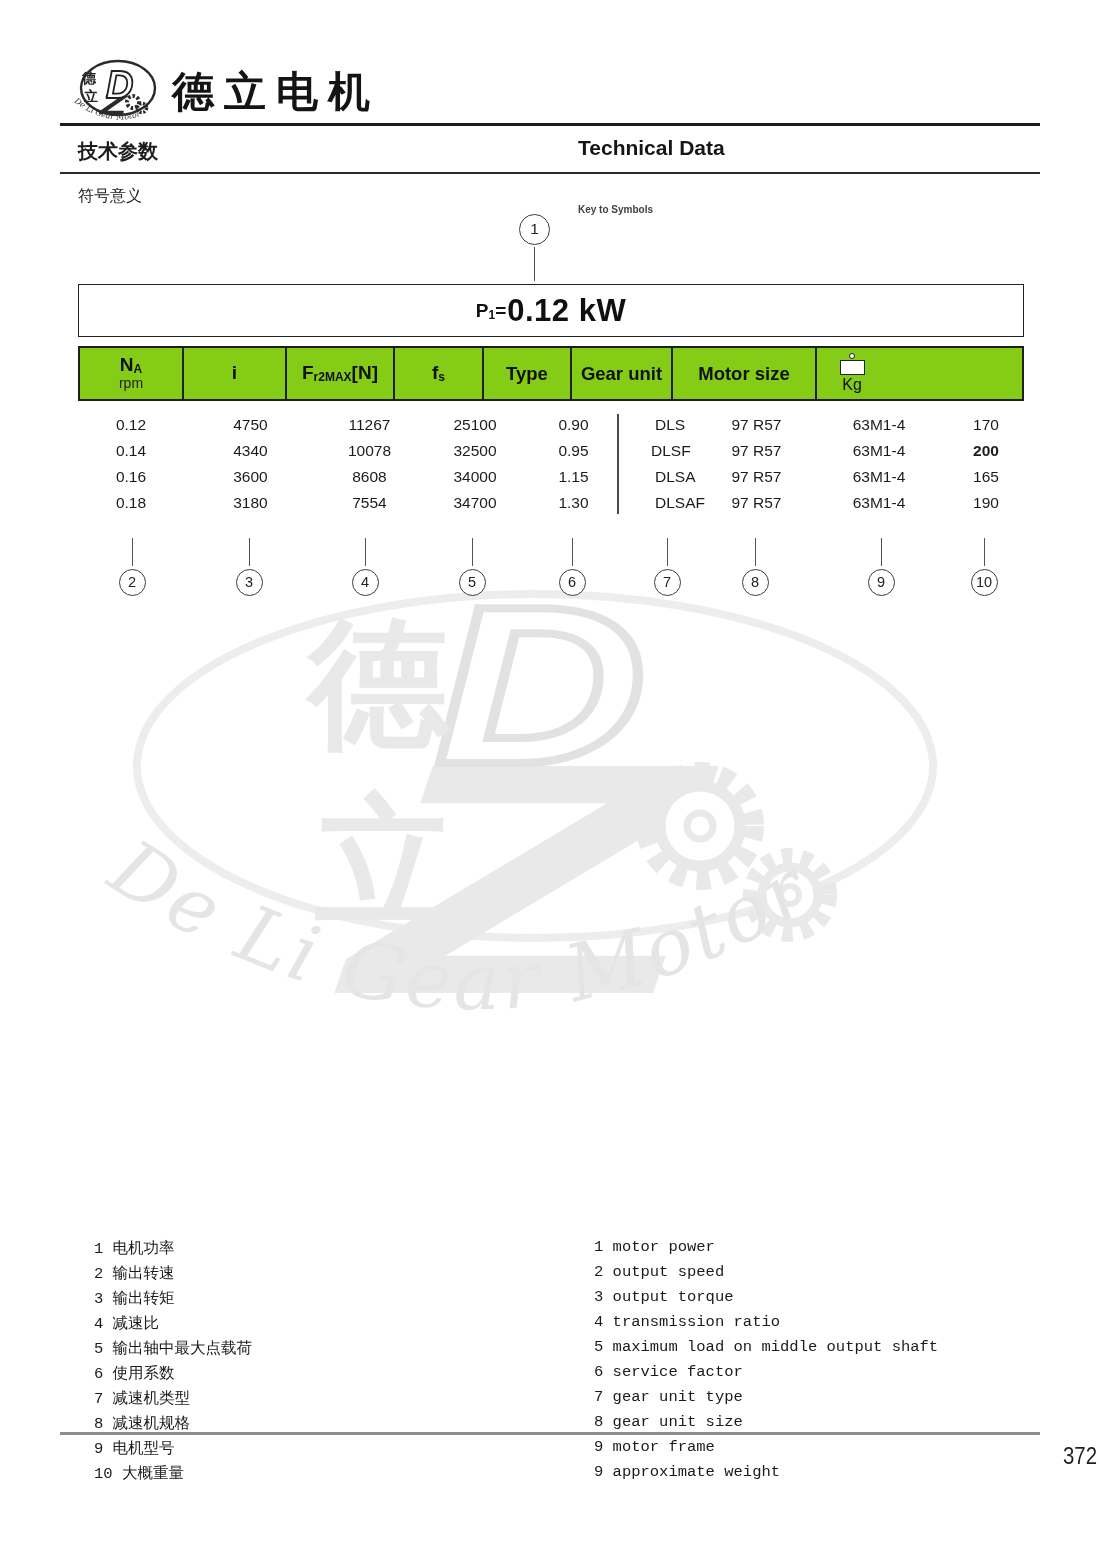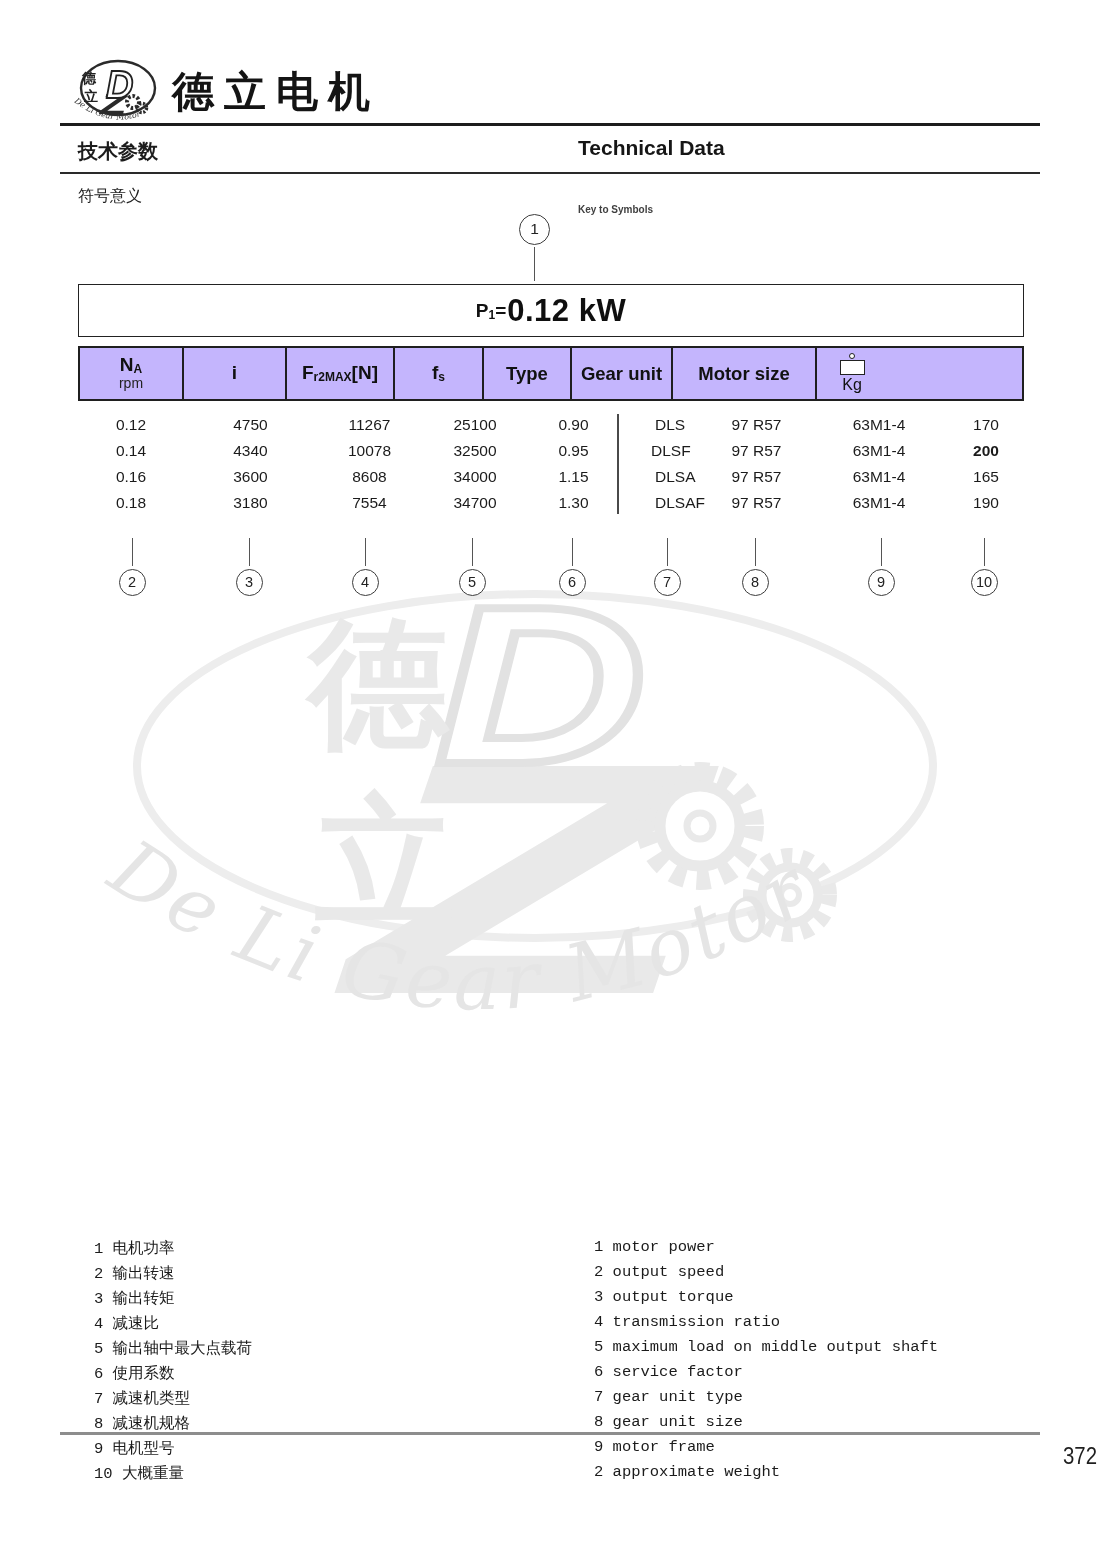--- a/index.html
+++ b/index.html
@@ -23,21 +23,21 @@
   .callout1-line{position:absolute;left:534px;top:247px;width:1.2px;height:34px;background:#555;}
 
   
   .pbox{position:absolute;left:78px;top:284px;width:946px;height:53px;border:1.6px solid #222;
     box-sizing:border-box;display:flex;align-items:center;justify-content:center;background:#fff;}
   .p-sym{font-size:19px;font-weight:bold;color:#111;}
   .p-sub{font-size:12px;font-weight:bold;position:relative;top:4px;color:#111;}
   .p-val{font-size:31px;font-weight:bold;color:#0f0f0f;margin-left:1px;letter-spacing:0.5px;}
 
   .thead{position:absolute;left:78px;top:346px;width:946px;height:55px;border:2px solid #1f1f1f;
-    box-sizing:border-box;display:flex;background:#c4b5fd;}
+    box-sizing:border-box;display:flex;background:#84cc16;}
   .hcell{box-sizing:border-box;border-right:2px solid #1f1f1f;display:flex;flex-direction:column;
     align-items:center;justify-content:center;}
   .hcell:last-child{border-right:none;}
   .sym{font-weight:bold;font-size:19px;line-height:1.1;color:#111;}
   .sub{font-size:12px;font-weight:bold;position:relative;top:2px;}
   .unit{font-size:14px;color:#222;line-height:1.1;}
   .hlabel{font-size:18.5px;font-weight:bold;color:#111;}
   .kg-icon{display:flex;flex-direction:column;align-items:center;}
   .kg-knob{width:6px;height:6px;border:1.4px solid #222;border-radius:50%;box-sizing:border-box;margin-bottom:1px;background:#fff;}
   .kg-body{width:25px;height:15px;border:1.6px solid #222;box-sizing:border-box;background:#fff;}
@@ -253,19 +253,19 @@
   <ul class="legend legend-en">
       <li>1 motor power</li>
       <li>2 output speed</li>
       <li>3 output torque</li>
       <li>4 transmission ratio</li>
       <li>5 maximum load on middle output shaft</li>
       <li>6 service factor</li>
       <li>7 gear unit type</li>
       <li>8 gear unit size</li>
       <li>9 motor frame</li>
-      <li>2 approximate weight</li>
+      <li>9 approximate weight</li>
     </ul>
 
   <div class="footer-rule"></div>
   <div class="pagenum"><span>372</span></div>
 
 </div>
 
 </body></html>

